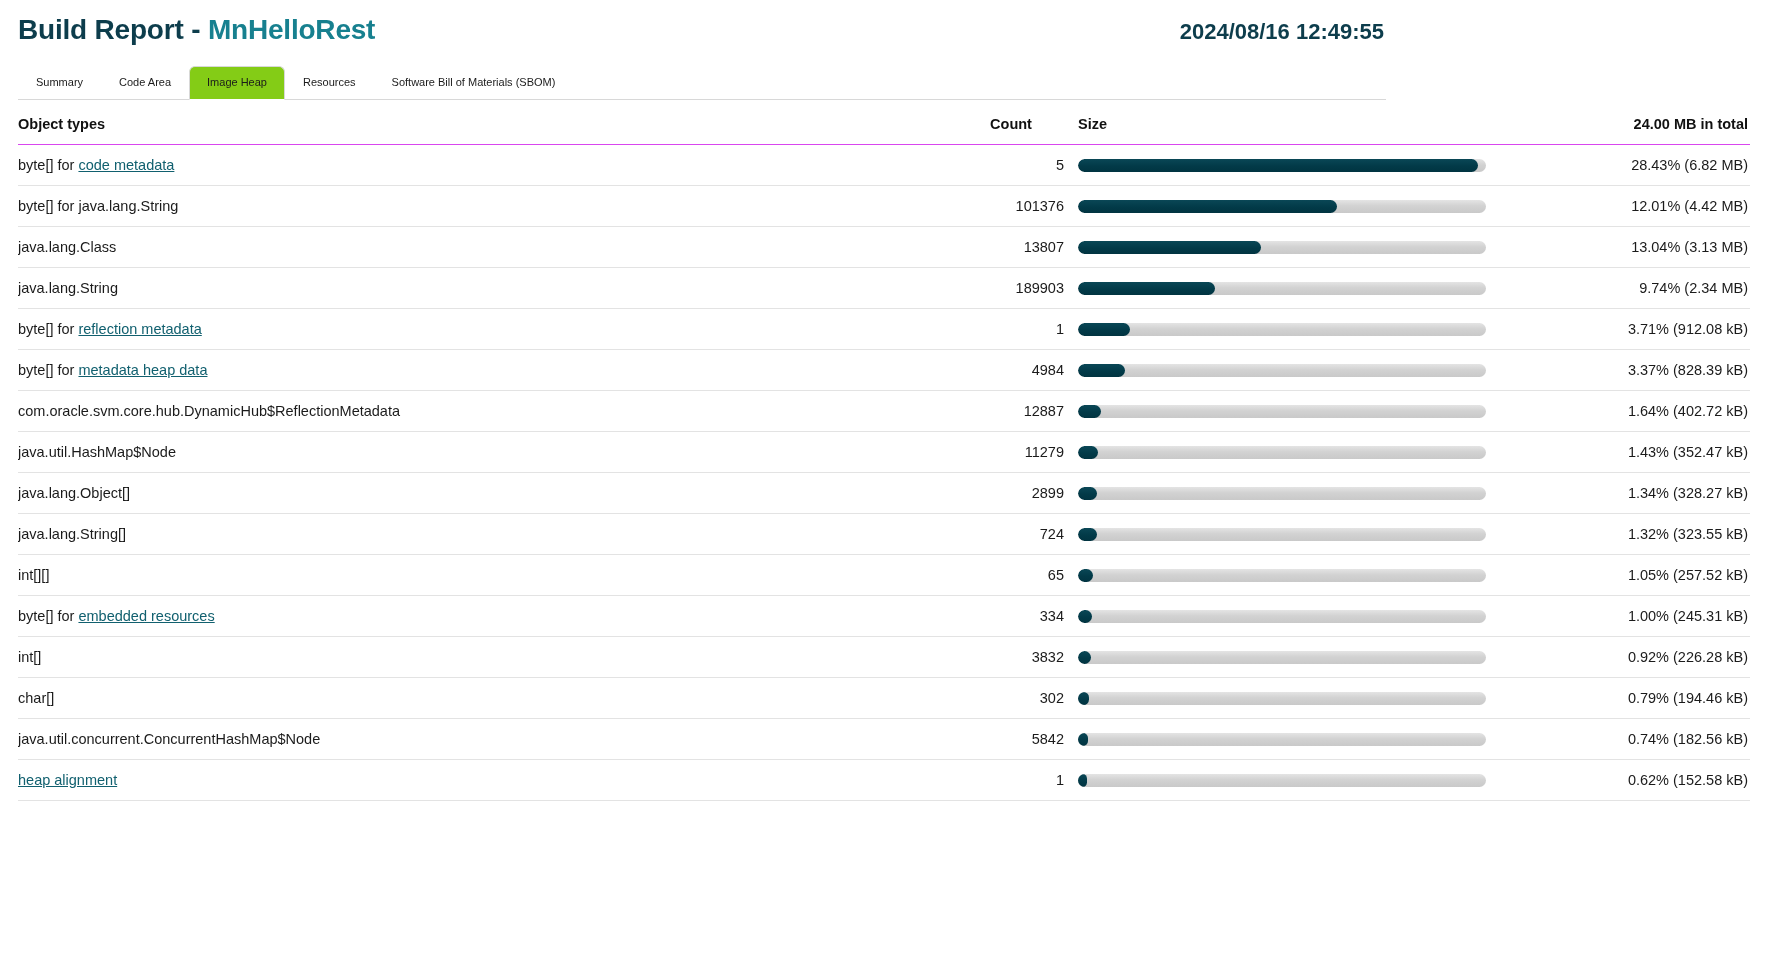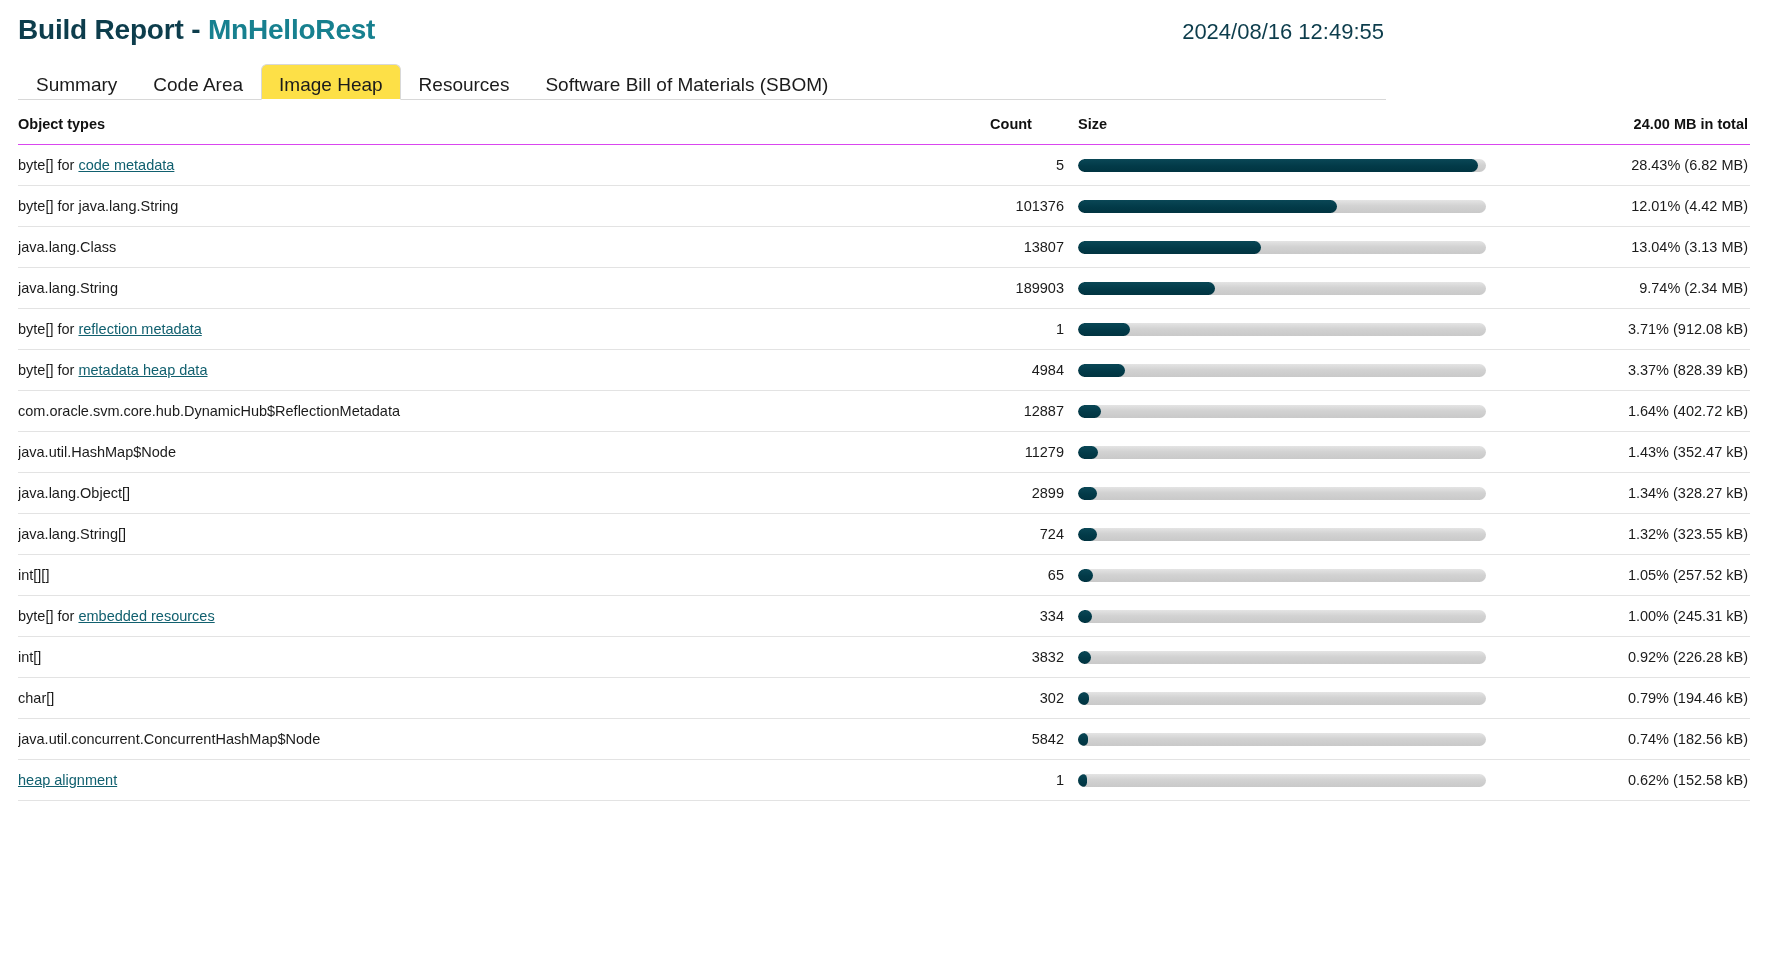--- a/index.html
+++ b/index.html
@@ -36,21 +36,21 @@
     font-weight: bold;
     letter-spacing: -0.2px;
     color: #0d3d4c;
     white-space: nowrap;
   }
   .report-title .project-name {
     color: #17808f;
   }
   .report-timestamp {
     font-size: 22px;
-    font-weight: normal;
+    font-weight: bold;
     color: #0d3d4c;
     white-space: nowrap;
     padding-right: 2px;
   }
 
   
   .tab-bar {
     position: relative;
     display: flex;
     align-items: flex-end;
@@ -60,35 +60,35 @@
   .tab-bar::after {
     content: "";
     position: absolute;
     left: 0; right: 0; bottom: 0;
     height: 1px;
     background: #d8d8d8;
   }
   .tab {
     position: relative;
     z-index: 2;
-    font-size: 19px;
+    font-size: 11px;
     line-height: 1;
     color: #1b1b1b;
-    padding: 10px 17px 5px 17px;
+    padding: 10px 17px 11px 17px;
     border: 1px solid transparent;
     border-radius: 6px 6px 0 0;
     background: transparent;
     white-space: nowrap;
     cursor: pointer;
     user-select: none;
   }
   .tab.active {
     border-color: #d8d8d8;
     border-bottom-color: #ffffff;
-    background: #fde047;
+    background: #84cc16;
   }
 
   
   .heap-table {
     width: 100%;
     border-collapse: collapse;
     table-layout: fixed;
     margin-top: 6px;
   }
   .heap-table col.c-type  { width: 940px; }

